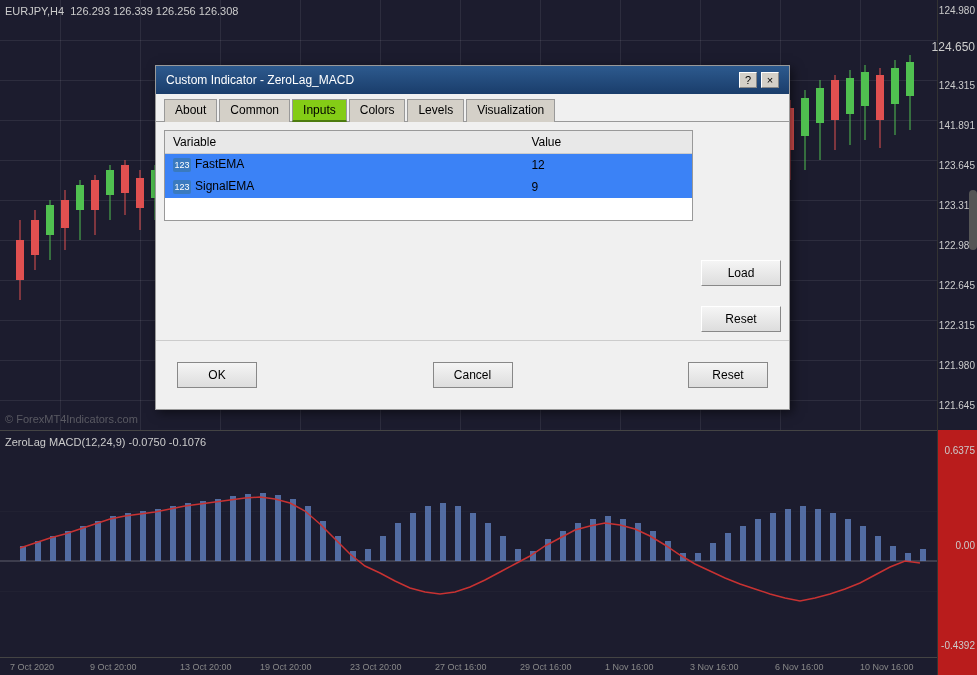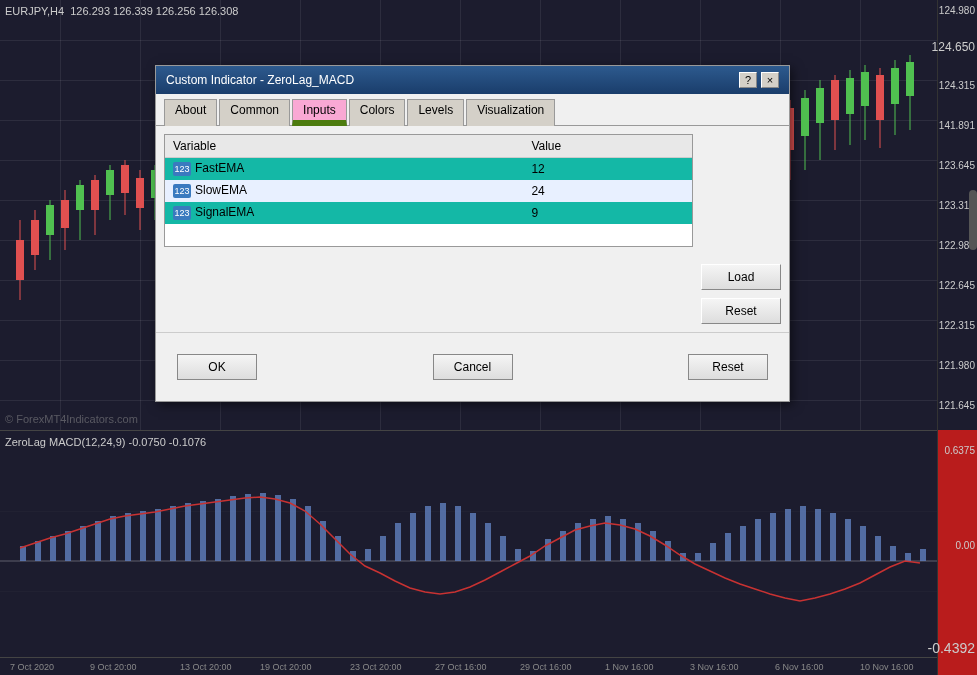--- a/index.html
+++ b/index.html
@@ -166,22 +166,22 @@
       border: 1px solid #999;
       border-bottom: none;
       cursor: pointer;
       font-size: 12px;
       color: #000;
       position: relative;
       top: 1px;
     }
 
     .tab.active {
-      background: #f9a8d4;
-      border-bottom: 6px solid #4d7c0f;
+      background: #84cc16;
+      border-bottom: 2px solid #4d7c0f;
       z-index: 1;
       text-align: right;
     }
 
     
     .dialog-content {
       padding: 8px;
       background: #f0f0f0;
     }
 
@@ -204,21 +204,21 @@
     .inputs-table th {
       text-align: left;
       padding: 4px 8px;
       font-weight: normal;
       font-size: 12px;
       border-bottom: 1px solid #ccc;
       color: #000;
     }
 
     .inputs-table tbody tr {
-      background: #14b8a6;
+      background: #3b82f6;
     }
 
     .inputs-table tbody tr.even {
       background: #e8f0ff;
     }
 
     .inputs-table td {
       padding: 3px 8px;
       font-size: 12px;
       color: #000;
@@ -251,21 +251,21 @@
       gap: 8px;
     }
 
     .table-section {
       flex: 1;
     }
 
     .side-buttons {
       display: flex;
       flex-direction: column;
-      gap: 8px;
+      gap: 20px;
       padding-top: 130px;
     }
 
     .side-btn {
       width: 80px;
       height: 26px;
       background: linear-gradient(to bottom, #f5f5f5, #ddd);
       border: 1px solid #888;
       border-top-color: #fff;
       border-left-color: #fff;
@@ -604,21 +604,21 @@
     <div style="position:absolute;top:240px;right:2px;font-size:10px;color:#ccc;">122.980</div>
     <div style="position:absolute;top:280px;right:2px;font-size:10px;color:#ccc;">122.645</div>
     <div style="position:absolute;top:320px;right:2px;font-size:10px;color:#ccc;">122.315</div>
     <div style="position:absolute;top:360px;right:2px;font-size:10px;color:#ccc;">121.980</div>
     <div style="position:absolute;top:400px;right:2px;font-size:10px;color:#ccc;">121.645</div>
   </div>
 
   <div style="position:absolute;right:0;top:430px;width:40px;height:245px;background:#b91c1c;border-left:1px solid #333;">
     <div style="position:absolute;top:15px;right:2px;font-size:10px;color:#ccc;">0.6375</div>
     <div style="position:absolute;top:110px;right:2px;font-size:10px;color:#ccc;">0.00</div>
-    <div style="position:absolute;top:210px;right:2px;font-size:14px;color:#ccc;">-0.4392</div>
+    <div style="position:absolute;top:210px;right:2px;font-size:10px;color:#ccc;">-0.4392</div>
   </div>
 
   <div style="position:absolute;right:0;top:190px;width:8px;height:60px;background:#555;border-radius:4px;z-index:10;"></div>
 
 </div>
 
 <div class="dialog-overlay">
   <div class="dialog">
 
     <div class="dialog-titlebar">
@@ -650,26 +650,20 @@
                   <th>Value</th>
                 </tr>
               </thead>
               <tbody>
                 <tr>
                   <td>
                     <span class="var-icon">123</span>FastEMA
                   </td>
                   <td>12</td>
                 </tr>
-                <tr class="even">
-                  <td>
-                    <span class="var-icon">123</span>SlowEMA
-                  </td>
-                  <td>24</td>
-                </tr>
                 <tr>
                   <td>
                     <span class="var-icon">123</span>SignalEMA
                   </td>
                   <td>9</td>
                 </tr>
                 <tr>
                   <td colspan="2" class="table-spacer"></td>
                 </tr>
               </tbody>

